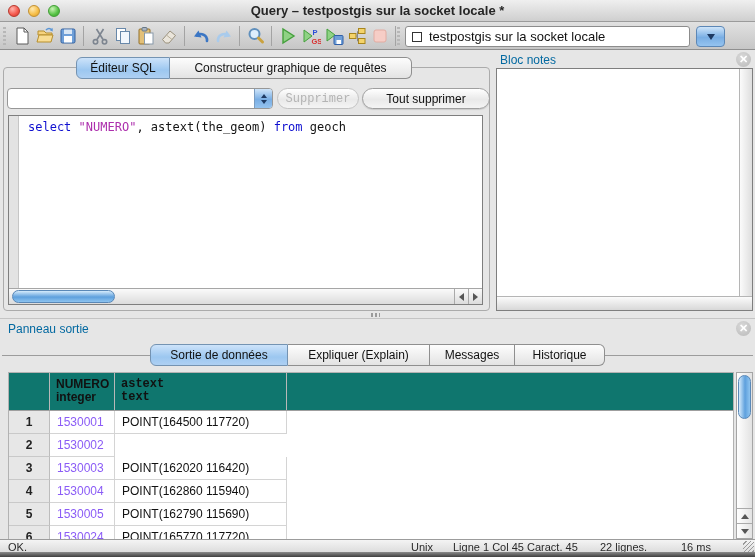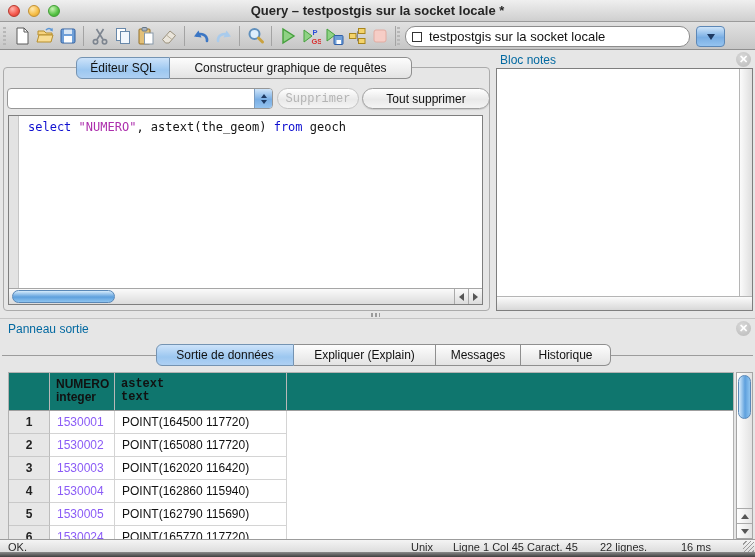--- a/index.html
+++ b/index.html
@@ -21,21 +21,21 @@
     font-size:13px;font-weight:bold;color:#262626;}
   
   .toolbar{position:absolute;left:0;top:22px;width:755px;height:28px;
     background:linear-gradient(#e1e1e1,#c6c6c6);border-bottom:1px solid #8f8f8f;}
   .tb-handle{position:absolute;top:5px;width:3px;height:18px;
     background:repeating-linear-gradient(#b7b7b7 0 2px, transparent 2px 4px);}
   .tb-icons{position:absolute;left:10px;top:0;height:27px;display:flex;align-items:center;}
   .tb-btn{width:23px;height:24px;display:flex;align-items:center;justify-content:center;background:transparent;border:0;padding:0;margin:0;}
   .tb-sep{width:1px;height:20px;background:#a3a3a3;margin:0 4px;}
   .conn-combo{position:absolute;left:405px;top:4px;width:285px;height:21px;background:#fff;
-    border:1px solid #8c8c8c;border-radius:10px;display:flex;align-items:center;padding-left:6px;font-size:13px;color:#111;}
+    border:1px solid #8c8c8c;border-radius:3px;display:flex;align-items:center;padding-left:6px;font-size:13px;color:#111;}
   .conn-checkbox{width:10px;height:10px;border:1.4px solid #333;margin-right:7px;background:#fff;flex:0 0 auto;}
   .conn-drop{position:absolute;left:696px;top:4px;width:29px;height:21px;border-radius:4px;
     background:linear-gradient(#cfe5fa,#79aee4 55%,#95c3ef);border:1px solid #5c87b6;
     display:flex;align-items:center;justify-content:center;}
   .tri-down{width:0;height:0;border-left:4.5px solid transparent;border-right:4.5px solid transparent;border-top:6px solid #1e3a63;}
   
   .tabgroup{position:absolute;display:flex;height:22px;z-index:5;}
   .tabseg{border:1px solid #8f8f8f;border-left-width:0;background:linear-gradient(#fdfdfd,#e3e3e3);
     font-size:12px;color:#111;display:flex;align-items:center;justify-content:center;padding:0 12px;white-space:nowrap;}
   .tabseg:first-child{border-left-width:1px;border-radius:6px 0 0 6px;}
@@ -295,21 +295,21 @@
     <div class="sash-grip"></div>
   </div>
 
   <div class="out-bar"></div>
   <div class="panel-label" style="left:8px;top:322px;">Panneau sortie</div>
   <div class="close-dot" style="left:736px;top:321px;">
       <span class="close-x">✕</span>
     </div>
 
   <div class="tab-rule"></div>
-  <div class="tabgroup" style="left:156px;top:344px;text-align:center;">
+  <div class="tabgroup" style="left:150px;top:344px;text-align:center;">
     <div class="tabseg active" style="width:138px">Sortie de données</div>
     <div class="tabseg" style="width:142px">Expliquer (Explain)</div>
     <div class="tabseg" style="width:85px">Messages</div>
     <div class="tabseg" style="width:90px">Historique</div>
   </div>
 
   <div class="grid">
     <div class="ghead">
       <div class="gh w-num"></div>
       <div class="gh w-numero">
@@ -324,21 +324,20 @@
     </div>
     <div class="trow">
       <div class="c-num">1</div>
       <div class="c-numero">1530001</div>
       <div class="c-astext">POINT(164500 117720)</div>
       <div class="c-fill"></div>
     </div>
     <div class="trow">
       <div class="c-num">2</div>
       <div class="c-numero">1530002</div>
-      <div class="c-astext">POINT(165080 117720)</div>
       <div class="c-fill"></div>
     </div>
     <div class="trow">
       <div class="c-num">3</div>
       <div class="c-numero">1530003</div>
       <div class="c-astext">POINT(162020 116420)</div>
       <div class="c-fill"></div>
     </div>
     <div class="trow">
       <div class="c-num">4</div>

